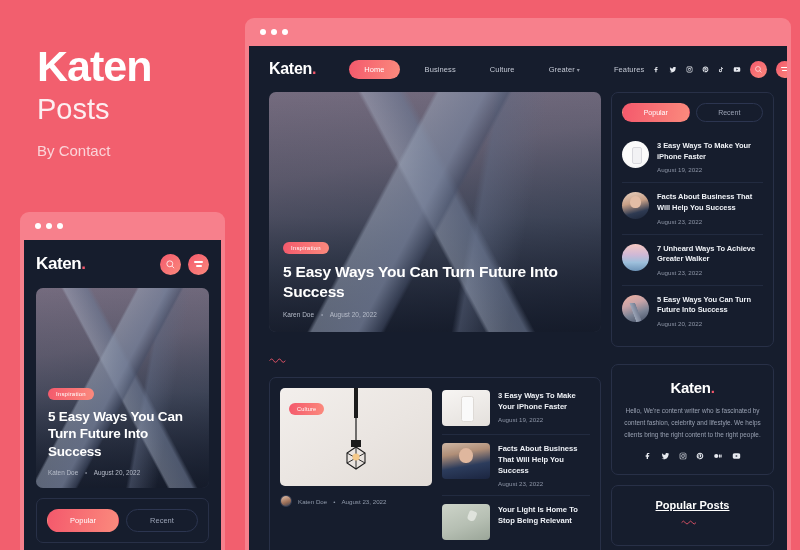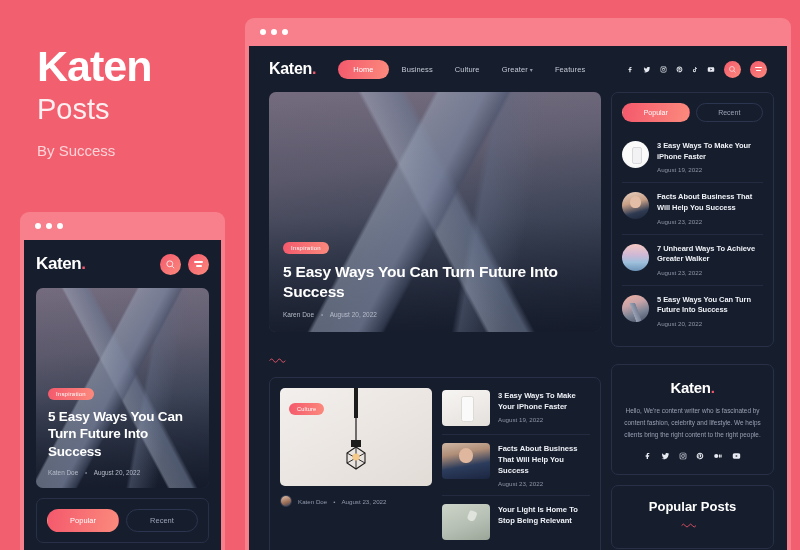--- a/index.html
+++ b/index.html
@@ -44,21 +44,21 @@
     position: relative;
   }
 
   
   .nav {
     height: 46px; display: flex; align-items: center;
     padding: 0 20px;
   }
   .logo { font-size: 16px; font-weight: bold; color: #fff; letter-spacing: -0.3px; }
   .logo .dot-accent { color: #f4586c; }
-  .navlinks { display: flex; align-items: center; gap: 4px; margin-left: 22px; justify-content: center; }
+  .navlinks { display: flex; align-items: center; gap: 16px; margin-left: 33px; justify-content: center; }
   .navlink {
     font-size: 7.5px; color: #c3c8d4; padding: 5px 9px; border-radius: 20px;
     white-space: nowrap; letter-spacing: 0.1px;
   }
   .navlink.active {
     background: linear-gradient(100deg, #f4596c 0%, #fb8a7d 100%);
     color: #fff; padding: 5px 15px;
   }
   .caret { font-size: 6px; margin-left: 2px; opacity: .7; }
   .nav-right { margin-left: auto; display: flex; align-items: center; gap: 9px; }
@@ -180,21 +180,21 @@
 
   
   .about { text-align: center; padding: 14px 11px; }
   .about-logo { font-size: 15px; font-weight: bold; color: #fff; letter-spacing: -.3px; }
   .about-logo .dot-accent { color: #f4586c; }
   .about-text { font-size: 6.4px; color: #98a0b1; line-height: 1.85; margin-top: 9px; }
   .about-socials { display: flex; justify-content: center; gap: 9px; margin-top: 11px; }
   .about-socials svg { fill: #e7eaf0; display: block; }
 
   .pp-widget { margin-top: 10px; text-align: center; padding: 13px 10px 16px; }
-  .pp-title { font-size: 13px; font-weight: bold; color: #fff; }
+  .pp-title { font-size: 11px; font-weight: bold; color: #fff; text-decoration: underline; }
   .pp-wave { margin: 5px auto 0; height: 6px; width: 24px; }
 
   
   .mobile-window {
     position: absolute; left: 20px; top: 212px;
     width: 205px; height: 338px;
     background: #f7808c;
     border-radius: 9px 9px 0 0;
     padding: 0 4px; overflow: hidden;
   }
@@ -222,21 +222,21 @@
   .m-tabs { display: flex; gap: 7px; }
   .m-tab { flex: 1; text-align: center; font-size: 7.5px; padding: 6px 0; border-radius: 14px; color: #9aa2b4; border: 1px solid #2c3550; }
   .m-tab.active { background: linear-gradient(100deg, #f4596c, #fb8a7d); color: #fff; border-color: transparent; }
 </style>
 </head>
 <body>
 
 <div class="promo">
   <div class="promo-title">Katen</div>
   <div class="promo-sub">Posts</div>
-  <div class="promo-by">By Success</div>
+  <div class="promo-by">By Contact</div>
 </div>
 
 <div class="desktop-window">
   <div class="titlebar">
     <span class="dot"></span>
     <span class="dot"></span>
     <span class="dot"></span>
   </div>
 
   <div class="viewport">

